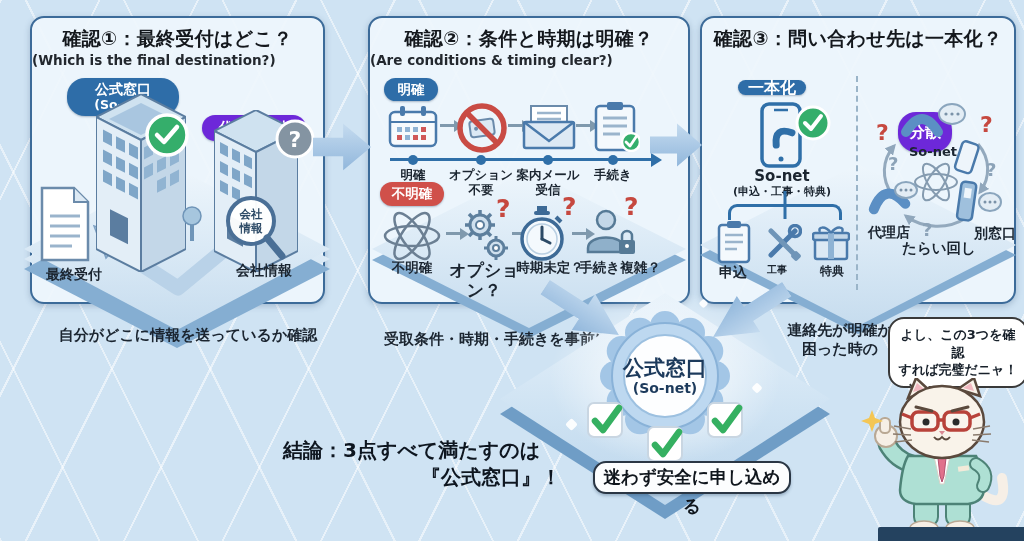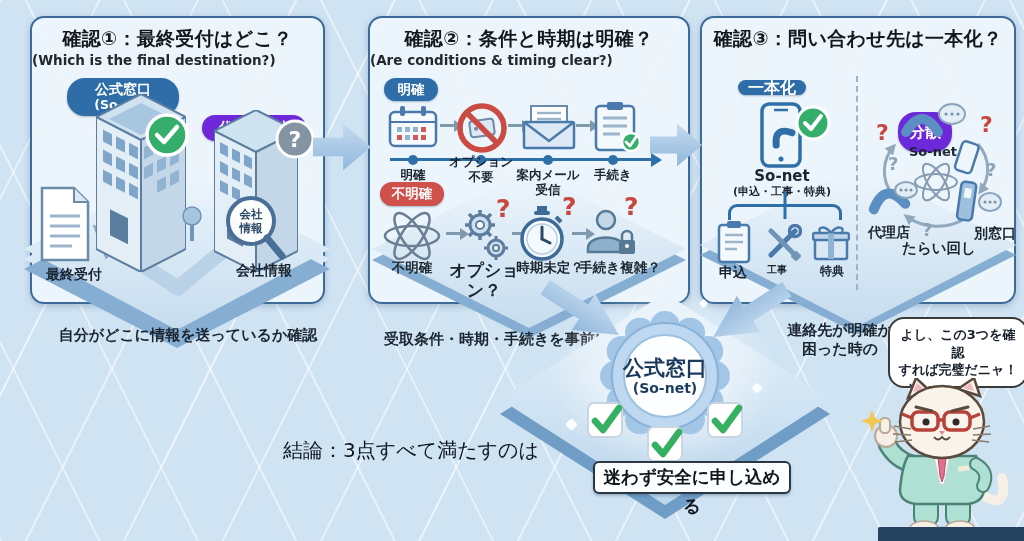--- a/index.html
+++ b/index.html
@@ -36,37 +36,37 @@
   .tline::after{content:"";position:absolute;right:-10px;top:-5.5px;border-left:11px solid #2f6fa8;
     border-top:7px solid transparent;border-bottom:7px solid transparent;}
   .tdot{position:absolute;width:10px;height:10px;border-radius:50%;background:#2f6fa8;top:-3.5px;}
   .slbl{position:absolute;text-align:center;font-size:12.5px;font-weight:800;color:#1b2530;line-height:1.18;}
   .qred{position:absolute;font-size:25px;font-weight:900;color:#c6483f;}
   .divider{position:absolute;border-left:2px dashed #9ab4c8;}
   .bracket{position:absolute;border:3px solid #2f6fa8;border-bottom:none;border-radius:9px 9px 0 0;}
   .bracket .mid{position:absolute;left:50%;top:-2px;width:3px;height:14px;background:#2f6fa8;transform:translateX(-50%);}
   .bracket .stem{position:absolute;left:50%;top:-16px;width:3px;height:14px;background:#2f6fa8;transform:translateX(-50%);}
   .glow{position:absolute;background:radial-gradient(ellipse at center,rgba(255,255,255,.95) 0%,rgba(255,255,255,0) 68%);}
-  .ribbon{position:absolute;background:#fcfdfe;border:2px solid #2a3644;border-radius:6px;
+  .ribbon{position:absolute;background:#fcfdfe;border:2px solid #2a3644;border-radius:13px;
     text-align:center;font-size:17.5px;font-weight:900;color:#10161d;line-height:29px;
     box-shadow:0 2px 3px rgba(40,70,100,.3);}
   .ribbon::before,.ribbon::after{content:"";position:absolute;top:9px;width:36px;height:27px;background:#49759e;z-index:-1;}
   .ribbon::before{left:-27px;clip-path:polygon(100% 0,0 0,30% 50%,0 100%,100% 100%);}
   .ribbon::after{right:-27px;clip-path:polygon(0 0,100% 0,70% 50%,100% 100%,0 100%);}
   .spark{position:absolute;background:#fff;transform:rotate(45deg);border-radius:2px;opacity:.92;}
   .bubble{position:absolute;background:#fff;border:2.5px solid #393939;border-radius:16px;
     text-align:center;font-size:13px;font-weight:800;color:#17202a;padding:7px 6px;line-height:1.35;}
   .bubble::after{content:"";position:absolute;left:22px;bottom:-8px;width:13px;height:13px;background:#fff;
     border-right:2.5px solid #393939;border-bottom:2.5px solid #393939;transform:rotate(55deg);}
   .badge-txt{position:absolute;left:0;right:0;text-align:center;font-weight:800;color:#1c3a5c;}
   .magtext{font-size:11.5px;font-weight:800;fill:#2c4a66;}
   .qcirc-t{font-size:22px;font-weight:900;fill:#ffffff;}
   .qsvg-red{font-size:22px;font-weight:900;fill:#c6483f;}
   .qsvg-gray{font-size:18px;font-weight:900;fill:#8ca3b8;}
-  .concl{position:absolute;font-size:20px;font-weight:400;color:#0e1620;line-height:1.35;}
+  .concl{position:absolute;font-size:20px;font-weight:700;color:#0e1620;line-height:1.35;}
 </style>
 </head>
 <body>
 
 <div id="stage">
 
 <svg width="0" height="0" style="position:absolute">
   <defs>
     <marker id="mG" markerUnits="userSpaceOnUse" markerWidth="11" markerHeight="11" refX="8" refY="5.5" orient="auto">
       <path d="M0,0 L11,5.5 L0,11 Z" fill="#90a7bc"></path>
@@ -238,21 +238,21 @@
   <div class="tline" style="left:20px;top:140px;width:262px">
     <div class="tdot" style="left:18px"></div>
     <div class="tdot" style="left:86px"></div>
     <div class="tdot" style="left:153px"></div>
     <div class="tdot" style="left:218px"></div>
   </div>
 
   <div class="slbl" style="left:1px;top:150px;width:84px">
     <div>明確</div>
   </div>
-  <div class="slbl" style="left:69px;top:137px;width:84px">
+  <div class="slbl" style="left:69px;top:150px;width:84px">
     <div>オプション</div>
     <div>不要</div>
   </div>
   <div class="slbl" style="left:136px;top:150px;width:84px">
     <div>案内メール</div>
     <div>受信</div>
   </div>
   <div class="slbl" style="left:201px;top:150px;width:84px">
     <div>手続き</div>
   </div>
@@ -470,20 +470,21 @@
 </svg>
 
 <div class="ribbon" style="left:593px;top:461px;width:194px;height:29px">迷わず安全に申し込める</div>
 
 <div class="spark" style="left:567px;top:420px;width:9px;height:9px"></div>
 <div class="spark" style="left:753px;top:384px;width:8px;height:8px"></div>
 <div class="spark" style="left:700px;top:300px;width:7px;height:7px"></div>
 
 <div class="concl" style="left:283px;top:437px;width:278px">
   <div>結論：3点すべて満たすのは</div>
+  <div style="text-align:right">『公式窓口』！</div>
 </div>
 
 <div class="bubble" style="left:888px;top:317px;width:124px">
   <div>よし、この3つを確認</div>
   <div>すれば完璧だニャ！</div>
 </div>
 
 <svg class="abs" style="left:856px;top:378px" width="164" height="163" viewBox="0 0 164 163">
   <ellipse cx="84" cy="155" rx="58" ry="7" fill="#9db8d2" opacity=".55"></ellipse>
   <path d="M128,118 Q152,132 146,100" fill="none" stroke="#f6efe6" stroke-width="10" stroke-linecap="round"></path>

